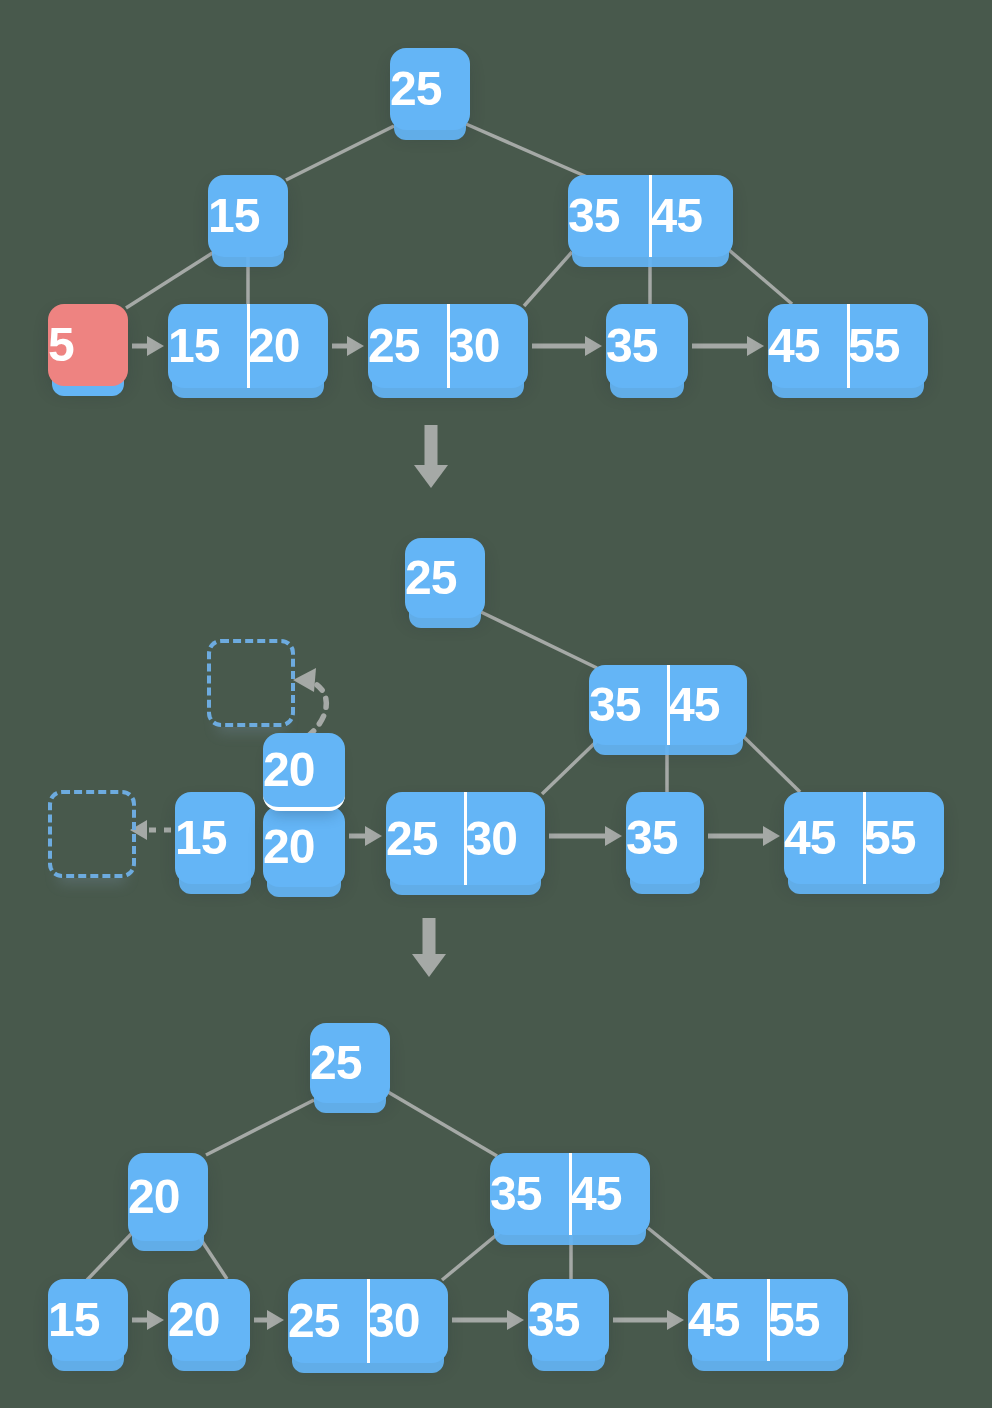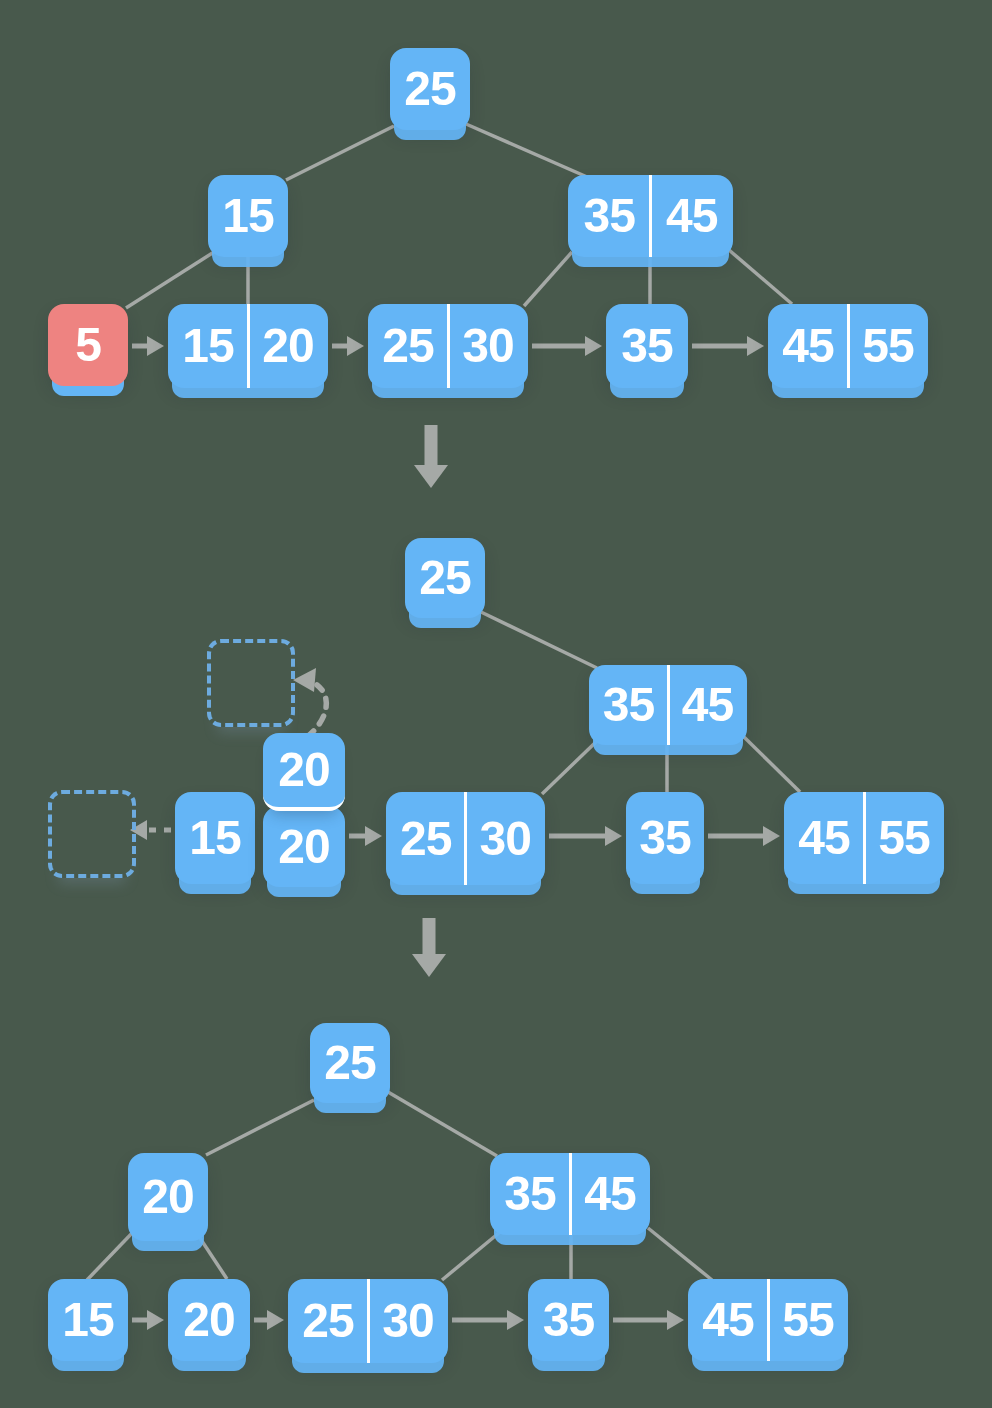--- a/index.html
+++ b/index.html
@@ -25,21 +25,21 @@
   .node--sep{
     background:var(--blue,#64b5f6);
     border-bottom:4px solid var(--white,#fff);
     z-index:3;
     box-shadow:0 10px 14px -6px rgba(25,40,55,.25);
   }
   .node--dashed{
     background:transparent;border:4px dashed var(--dash,#6dabdf);border-radius:14px;
     z-index:1;box-shadow:0 16px 14px -10px rgba(140,170,200,.22);
   }
-  .key{flex:1;text-align:center;line-height:1;}
+  .key{flex:1;line-height:1;}
   .vdiv{
     position:absolute;top:0;bottom:0;left:calc(50% - 1.5px);width:3px;
     background:var(--white,#fff);
   }
 </style>
 </head>
 <body>
 
 <div id="diagram">
     <svg id="wires" width="992" height="1408" viewBox="0 0 992 1408">

